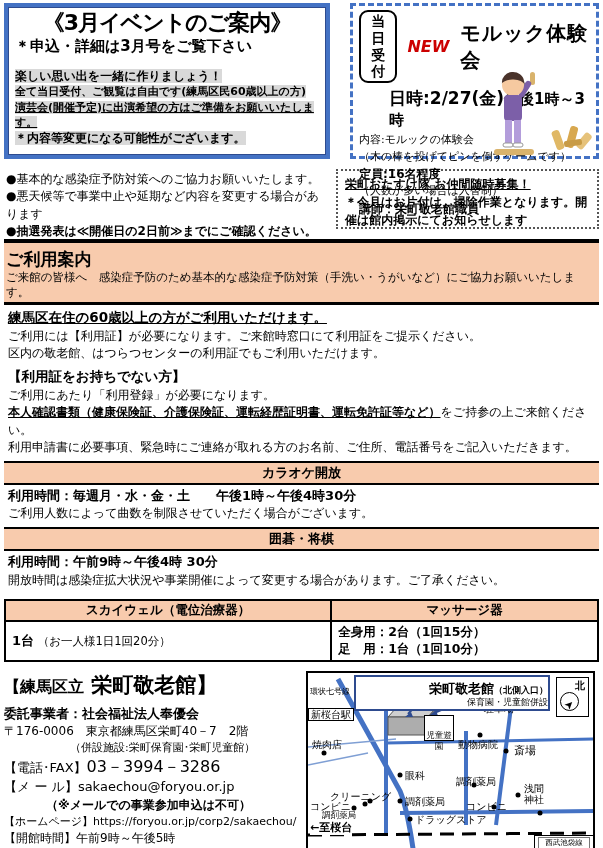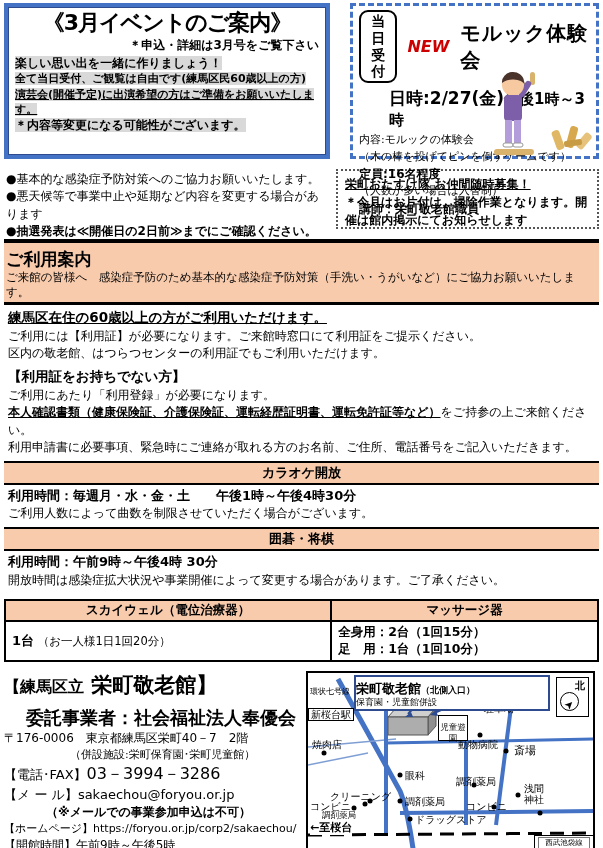--- a/index.html
+++ b/index.html
@@ -4,21 +4,21 @@
 <style>
   * { margin:0; padding:0; box-sizing:border-box; }
   html,body { background:#fff; }
   body { font-family:"DejaVu Sans","Liberation Sans",sans-serif; color:#000; }
   .page { position:relative; width:603px; height:848px; background:#fff; padding:3px 4px; overflow:hidden; }
 
   
   .top-row { display:flex; gap:20px; height:156px; }
   .march-box { width:326px; border:4px solid #4472C4; box-shadow: inset 0 0 0 1px #2E4B8F; padding:2px 7px 0; }
   .march-title { font-size:22px; font-weight:bold; text-align:center; letter-spacing:-1px; line-height:1.25; }
-  .march-sub { font-size:12px; font-weight:bold; text-align:right; margin-bottom:1px; }
+  .march-sub { font-size:15px; font-weight:bold; text-align:left; margin-bottom:12px; }
   .march-lines { font-size:12px; font-weight:bold; line-height:1.4; text-align:left; }
   .hl { background:#D9D9D9; }
   .red { color:#E00000; text-decoration:underline; }
   .small-line { font-size:11px; }
   .u { text-decoration:underline; }
 
   .molkky-box { flex:1; border:3px dashed #4472C4; position:relative; padding:4px 6px; }
   .molkky-head { display:flex; align-items:center; }
   .badge { border:2px solid #000; border-radius:9px; padding:1px 5px; font-size:14px; font-weight:bold; line-height:1.2; text-align:center; }
   .new-tag { color:#CC0000; font-style:italic; font-weight:bold; font-size:16px; margin:0 11px 0 10px; }
@@ -58,39 +58,39 @@
   .col1 { width:55%; }
   .equip-b { font-weight:bold; font-size:13px; }
   .massage-line { font-weight:bold; font-size:12.5px; line-height:1.35; }
 
   
   .bottom { display:flex; margin-top:9px; }
   .facility { width:302px; font-size:12px; line-height:1.42; }
   .fac-name { margin-bottom:4px; }
   .fac-name-pre { font-size:16px; font-weight:bold; }
   .fac-name-main { font-size:21px; font-weight:bold; }
-  .fac-op { font-size:18px; font-weight:bold; margin-left:22px; }
+  .fac-op { font-size:13px; font-weight:bold; margin-left:0; }
   .fac-postal { font-size:12px; }
   .fac-annex { font-size:11px; margin-left:66px; }
   .fac-tel-label { font-size:13px; }
   .fac-tel { font-size:16px; }
   .fac-mail { font-size:13px; }
   .fac-mail-note { font-size:12px; font-weight:bold; margin-left:42px; }
   .fac-hp { font-size:11px; }
 
   .map-col { flex:1; }
   .map-box { position:relative; width:289px; height:199px; border:2px solid #000; background:#fff; overflow:hidden; }
   .map-label { position:absolute; font-size:10px; line-height:1.15; white-space:nowrap; }
   .map-label.tiny { font-size:8px; }
   .map-label.boxed { border:1px solid #000; background:#fff; padding:0 2px; }
-  .map-title-box { position:absolute; left:46px; top:2px; width:196px; border:2px solid #2E4B8F; background:#fff; text-align:left; z-index:3; line-height:1.2; padding:1px 0; }
+  .map-title-box { position:absolute; left:46px; top:2px; width:196px; border:2px solid #2E4B8F; background:#fff; text-align:right; z-index:3; line-height:1.2; padding:1px 0; }
   .map-title-main { font-size:13px; font-weight:bold; }
   .map-title-note { font-size:9px; font-weight:bold; }
   .map-title-sub { font-size:9px; }
-  .jidou-box { position:absolute; left:130px; top:42px; width:30px; height:26px; border:1px solid #000; background:#fff; font-size:8.5px; text-align:center; line-height:1.35; padding-top:6px; z-index:2; }
+  .jidou-box { position:absolute; left:116px; top:42px; width:30px; height:26px; border:1px solid #000; background:#fff; font-size:8.5px; text-align:center; line-height:1.35; padding-top:14px; z-index:2; }
   .north-box { position:absolute; right:4px; top:4px; width:33px; height:40px; border:1.5px solid #000; background:#fff; z-index:3; }
   .north-label { position:absolute; right:3px; top:1px; font-size:10px; font-weight:bold; }
   .north-circle { position:absolute; left:3px; top:14px; width:19px; height:19px; border:1.5px solid #000; border-radius:50%; text-align:center; }
   .north-arrow { display:inline-block; font-size:11px; line-height:18px; transform:rotate(-45deg); }
   .sengen { white-space:normal !important; width:24px; }
   .ekoda-box { position:absolute; left:226px; top:162px; width:60px; border:1.5px solid #000; background:#fff; text-align:center; z-index:2; }
   .ekoda-line { font-size:7.5px; border:1px solid #777; margin:1px 3px 0; }
   .ekoda-name { font-size:12.5px; font-weight:bold; line-height:1.25; }
   .to-sakuradai { position:absolute; left:2px; top:147px; font-size:11px; font-weight:bold; background:#fff; z-index:2; }
 </style>

